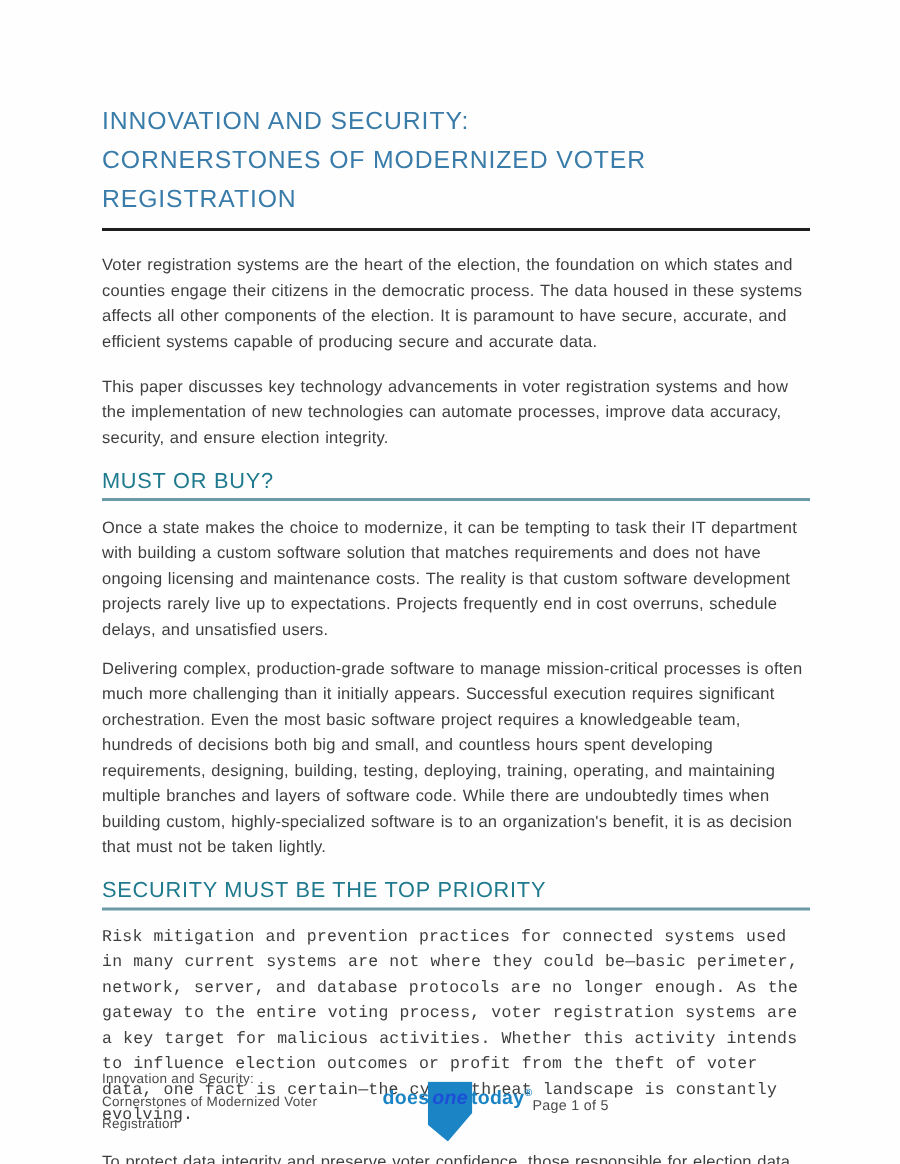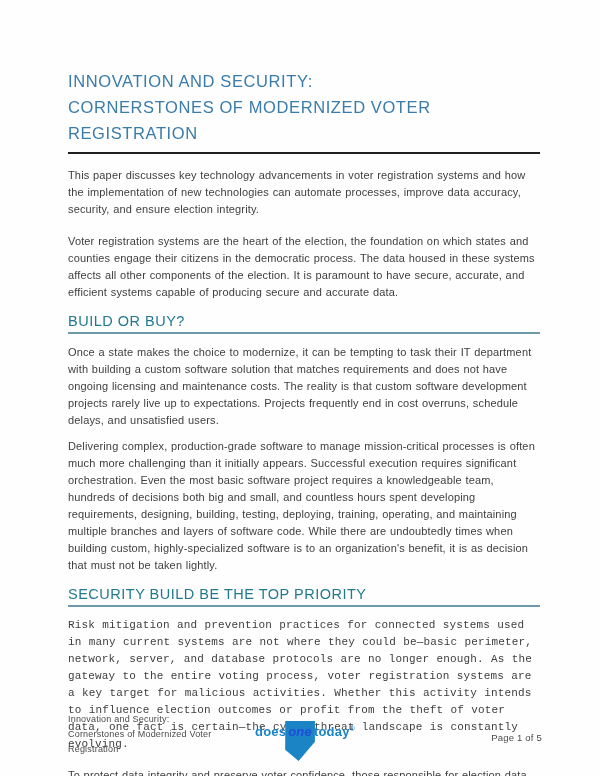--- a/index.html
+++ b/index.html
@@ -102,43 +102,42 @@
   .logo-reg {
     font-size: 7px;
     vertical-align: super;
   }
   .footer-page {
     color: #4a4a4a;
     font-size: 9.5px;
     letter-spacing: 0.2px;
     margin-top: 20px;
     width: 190px;
-    text-align: right;
   }
 </style>
 </head>
 <body>
 
 <div class="page">
 
   <h1 class="doc-title">
     <div>INNOVATION AND SECURITY:</div>
     <div>CORNERSTONES OF MODERNIZED VOTER REGISTRATION</div>
   </h1>
   <div class="title-rule"></div>
 
+  <p class="body-text p-intro-1">Voter registration systems are the heart of the election, the foundation on which states and counties engage their citizens in the democratic process. The data housed in these systems affects all other components of the election. It is paramount to have secure, accurate, and efficient systems capable of producing secure and accurate data.</p>
   <p class="body-text p-intro-2">This paper discusses key technology advancements in voter registration systems and how the implementation of new technologies can automate processes, improve data accuracy, security, and ensure election integrity.</p>
-  <p class="body-text p-intro-1">Voter registration systems are the heart of the election, the foundation on which states and counties engage their citizens in the democratic process. The data housed in these systems affects all other components of the election. It is paramount to have secure, accurate, and efficient systems capable of producing secure and accurate data.</p>
 
-  <h2 class="section-heading">BUILD OR BUY?</h2>
+  <h2 class="section-heading">MUST OR BUY?</h2>
   <div class="section-rule"></div>
   <p class="body-text p-s1-1">Once a state makes the choice to modernize, it can be tempting to task their IT department with building a custom software solution that matches requirements and does not have ongoing licensing and maintenance costs. The reality is that custom software development projects rarely live up to expectations. Projects frequently end in cost overruns, schedule delays, and unsatisfied users.</p>
   <p class="body-text p-s1-2">Delivering complex, production-grade software to manage mission-critical processes is often much more challenging than it initially appears. Successful execution requires significant orchestration. Even the most basic software project requires a knowledgeable team, hundreds of decisions both big and small, and countless hours spent developing requirements, designing, building, testing, deploying, training, operating, and maintaining multiple branches and layers of software code. While there are undoubtedly times when building custom, highly-specialized software is to an organization's benefit, it is as decision that must not be taken lightly.</p>
 
-  <h2 class="section-heading h2-s2">SECURITY BUILD BE THE TOP PRIORITY</h2>
+  <h2 class="section-heading h2-s2">SECURITY MUST BE THE TOP PRIORITY</h2>
   <div class="section-rule"></div>
   <p class="body-text p-s2-1">Risk mitigation and prevention practices for connected systems used in many current systems are not where they could be—basic perimeter, network, server, and database protocols are no longer enough. As the gateway to the entire voting process, voter registration systems are a key target for malicious activities. Whether this activity intends to influence election outcomes or profit from the theft of voter data, one fact is certain—the cyber threat landscape is constantly evolving.</p>
   <p class="body-text p-s2-2">To protect data integrity and preserve voter confidence, those responsible for election data today must consider the environment in which it resides and deploy the following strategic layers of security:</p>
 
   <div class="footer">
     <div class="footer-doc-title">
       <div>Innovation and Security:</div>
       <div>Cornerstones of Modernized Voter Registration</div>
     </div>
     <div class="footer-logo"><span>does</span><span class="logo-one">one</span><span>today</span><span class="logo-reg">®</span></div>

